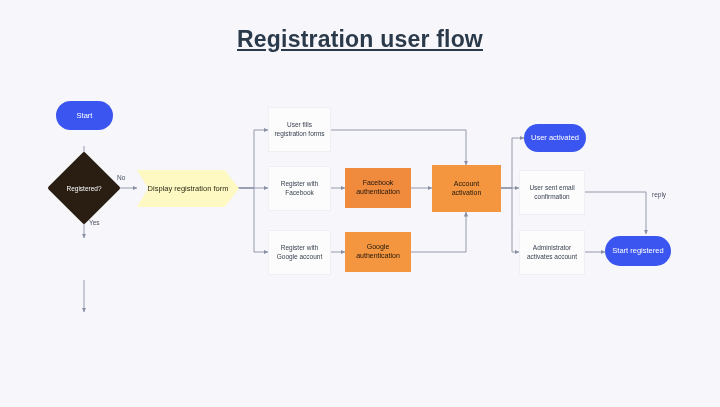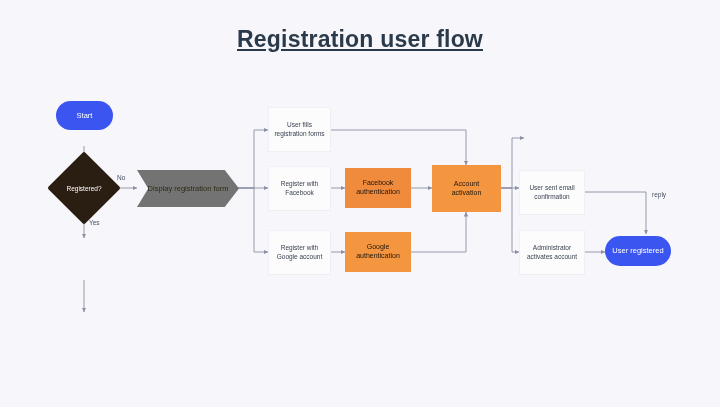--- a/index.html
+++ b/index.html
@@ -67,21 +67,21 @@
     width: 100%;
     height: 100%;
     display: flex;
     align-items: center;
     justify-content: center;
     color: #ffffff;
     font-size: 6.5px;
     text-align: center;
   }
   .chevron {
-    background: #737373;
+    background: #fef9c3;
     color: #2e2a15;
     font-size: 7.5px;
   }
   .chevron.right {
     clip-path: polygon(0 0, 86% 0, 100% 50%, 86% 100%, 0 100%, 11% 50%);
   }
   .chevron.left {
     clip-path: polygon(14% 0, 100% 0, 100% 100%, 14% 100%, 0 50%);
   }
   .whitebox {
@@ -192,30 +192,33 @@
   <div class="node orangebox" style="left:345px; top:232px; width:66px; height:40px; background:#f4963f; flex-direction:column;">
     <span>Google</span>
     <span>authentication</span>
   </div>
 
   <div class="node orangebox" style="left:432px; top:165px; width:69px; height:47px; background:#f4963f; flex-direction:column;">
     <span>Account</span>
     <span>activation</span>
   </div>
 
+  <div class="node pill" style="left:524px; top:124px; width:62px; height:28px;">
+    <span>User activated</span>
+  </div>
 
   <div class="node whitebox" style="left:519px; top:170px; width:66px; height:45px; flex-direction:column;">
     <span>User sent email</span>
     <span>confirmation</span>
   </div>
 
   <div class="node whitebox" style="left:519px; top:230px; width:66px; height:45px; flex-direction:column;">
     <span>Administrator</span>
     <span>activates account</span>
   </div>
 
   <div class="edge-label" style="left:652px; top:191px;">reply</div>
 
   <div class="node pill" style="left:605px; top:236px; width:66px; height:30px;">
-    <span>User registered</span>
+    <span>Start registered</span>
   </div>
 
 </div>
 
 </body></html>

